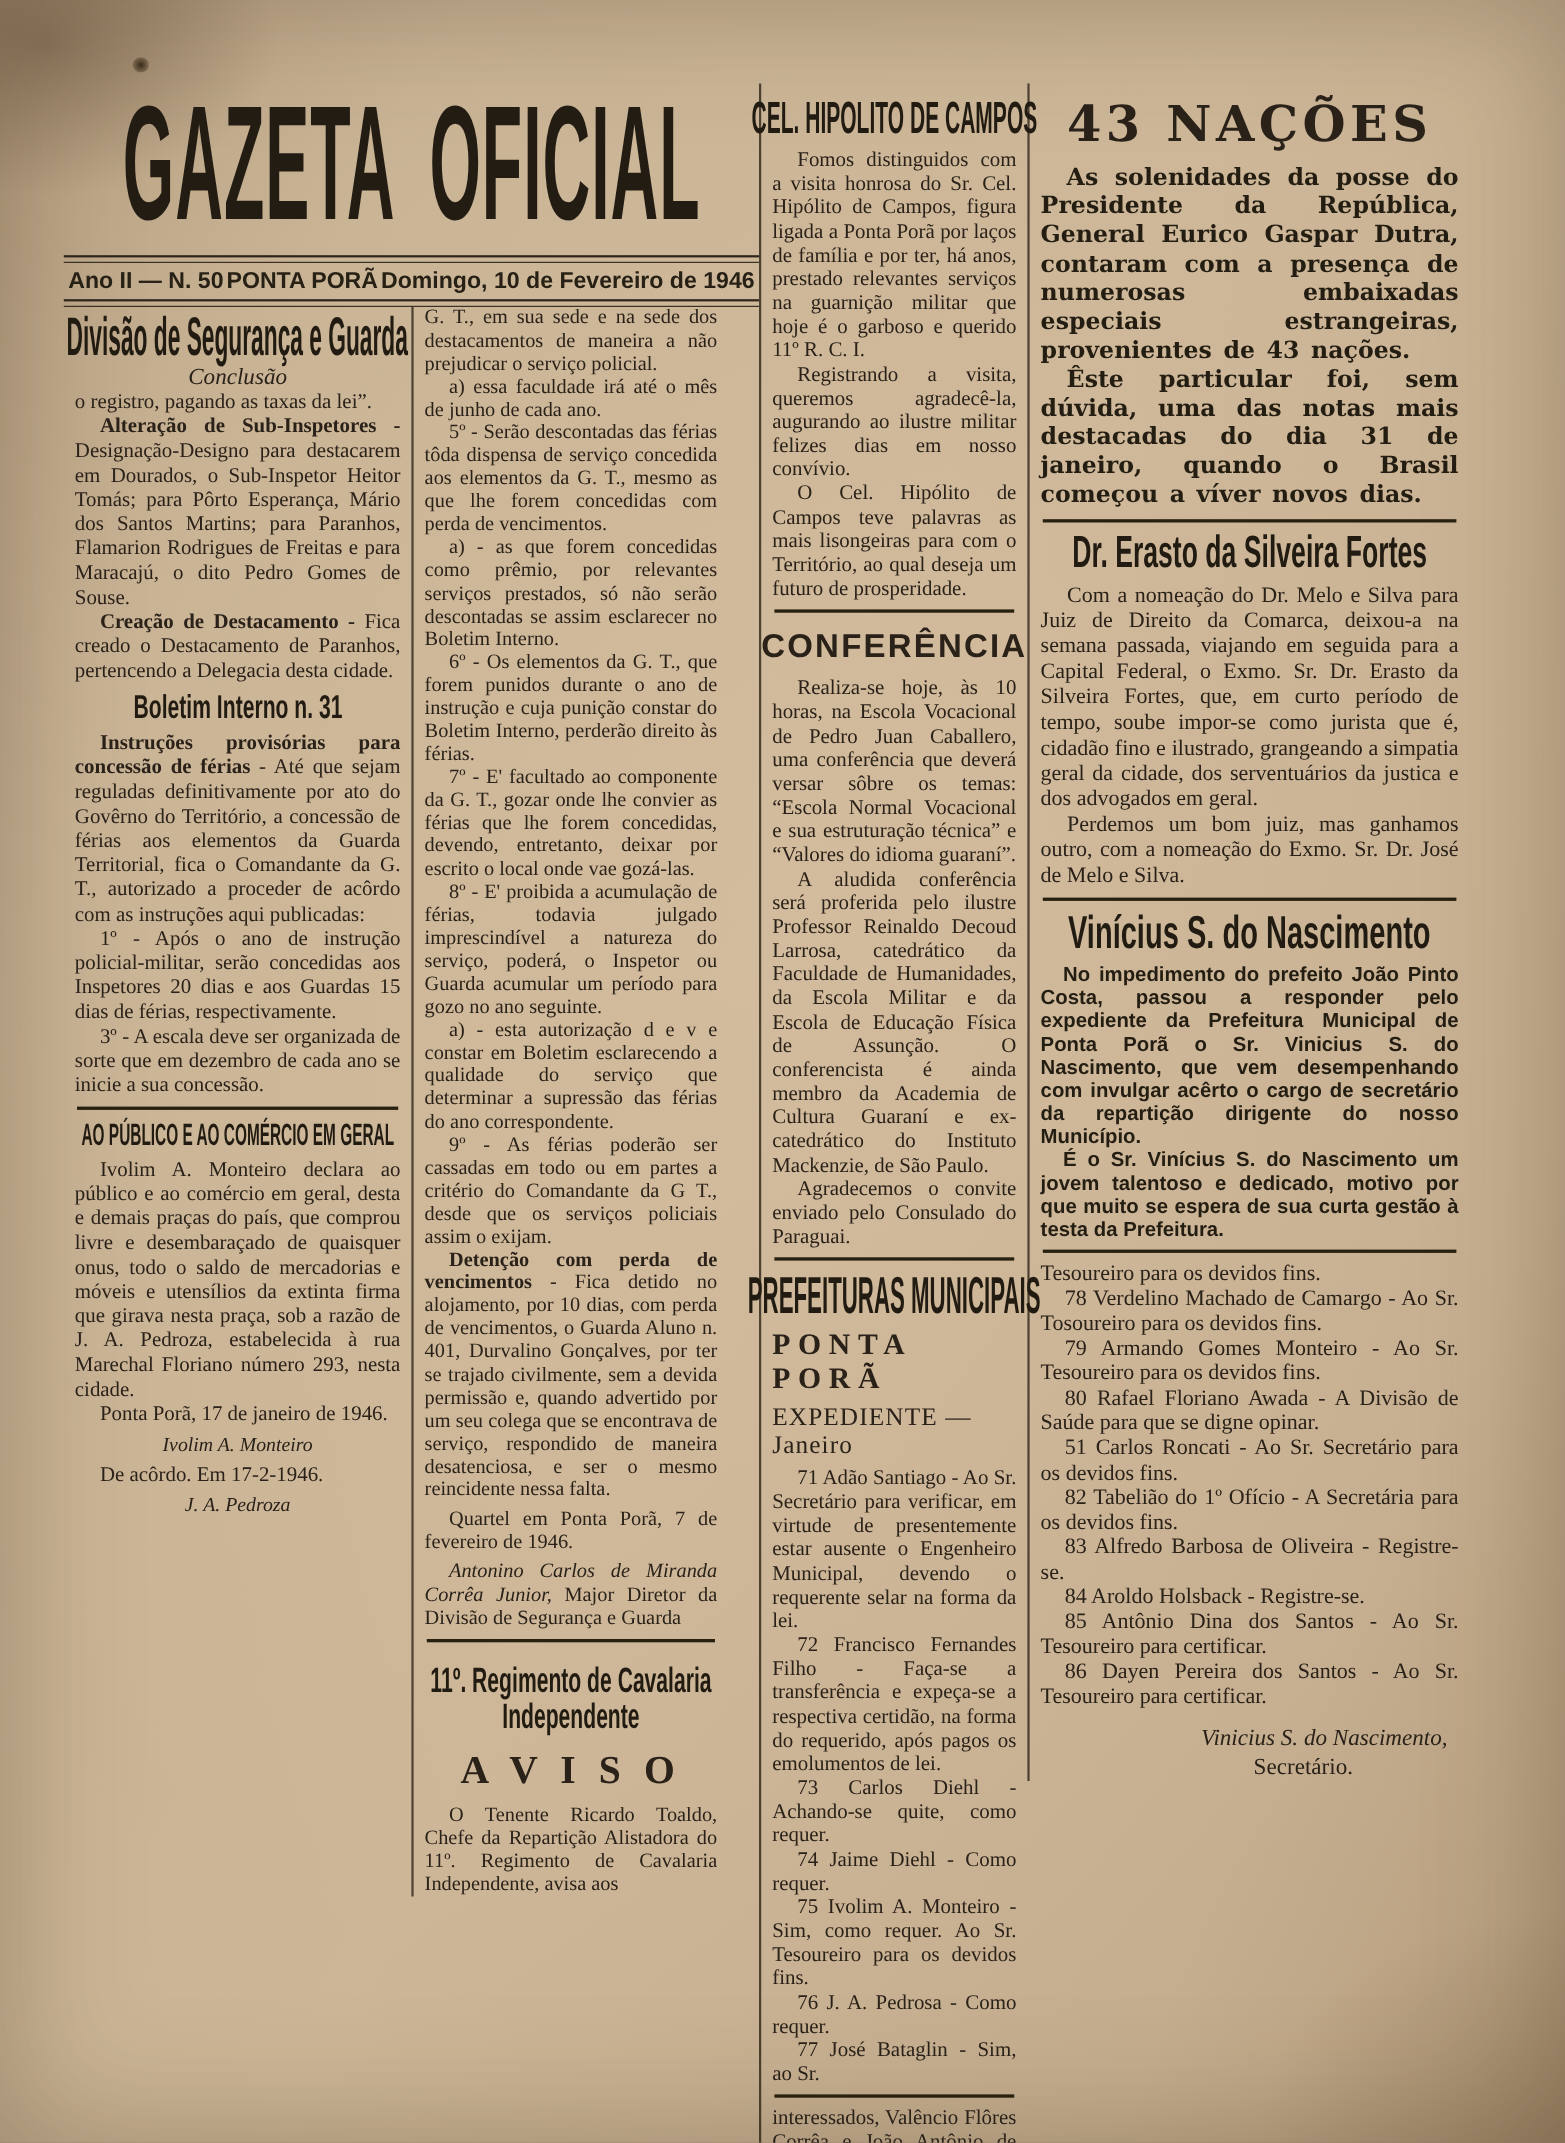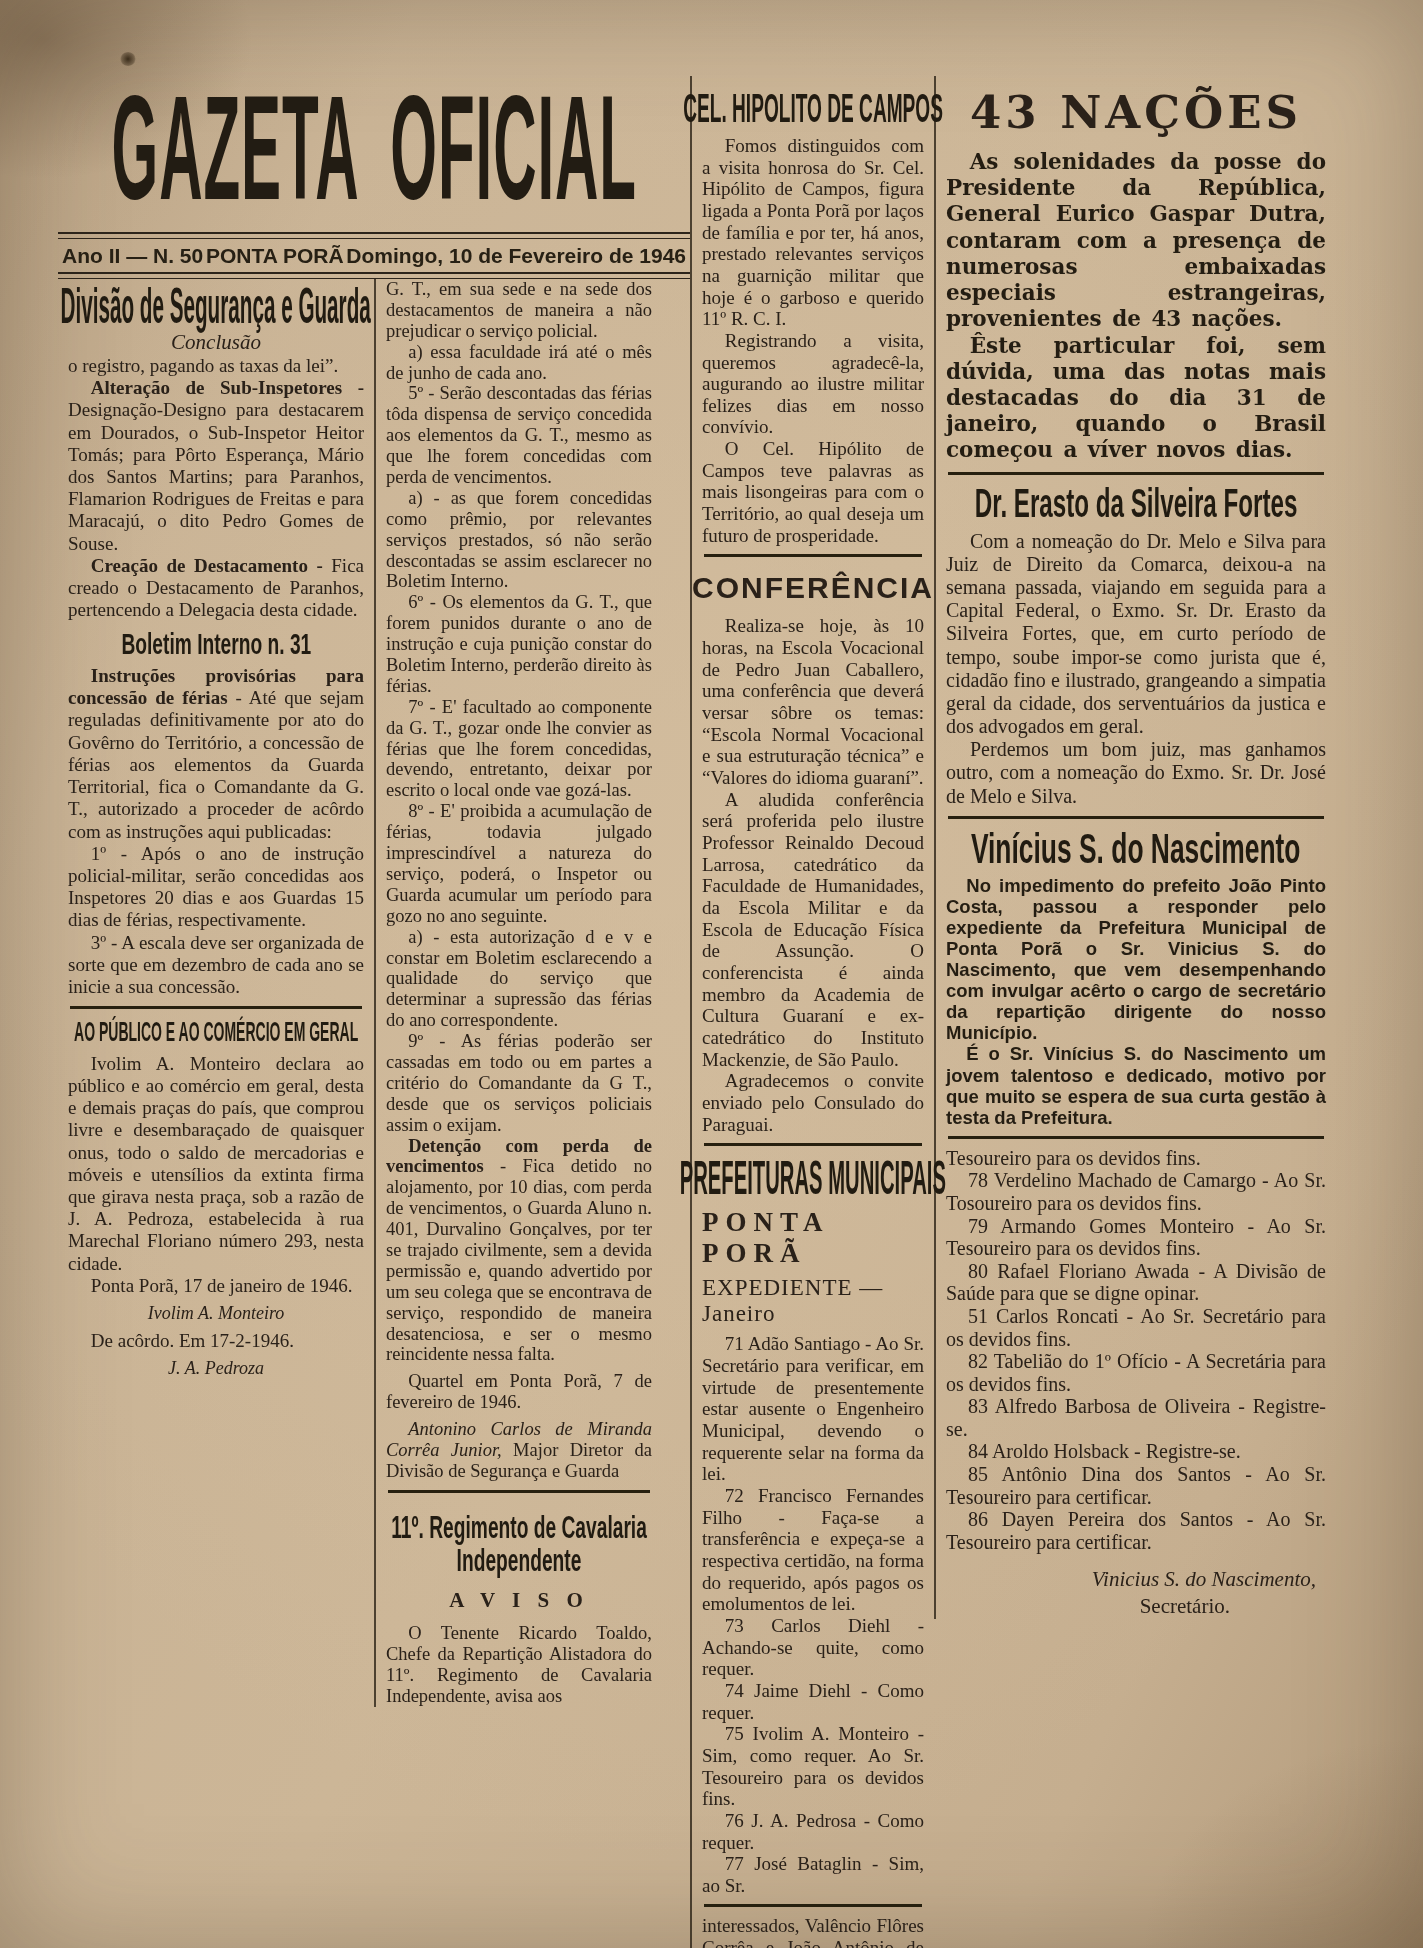--- a/index.html
+++ b/index.html
@@ -54,21 +54,21 @@
   .h-publico{font-size:28px;transform:scale(0.50,1);}
   .h-hipolito{font-size:39px;transform:scale(0.49,1.05);}
   .h-conf{font-size:30px;letter-spacing:2px;font-family:"Liberation Sans","DejaVu Sans",sans-serif;font-weight:bold;}
   .h-pref{font-size:45px;transform:scale(0.45,1.05);}
   .h-ponta{font-family:"Liberation Serif",serif;font-weight:bold;font-size:27px;letter-spacing:7px;}
   .h-exped{font-family:"Liberation Serif",serif;font-size:23px;letter-spacing:1px;}
   .h-43{font-family:"DejaVu Serif","Liberation Serif",serif;font-weight:bold;font-size:45px;letter-spacing:4px;}
   .h-erasto{font-size:39px;transform:scale(0.62,1.05);}
   .h-vinicius{font-size:40px;transform:scale(0.66,1.05);}
   .h-regimento{font-size:32px;transform:scale(0.60,1);}
-  .h-aviso{font-family:"Liberation Serif",serif;font-weight:bold;font-size:21px;letter-spacing:6px;}
+  .h-aviso{font-family:"Liberation Serif",serif;font-weight:bold;font-size:36px;letter-spacing:6px;}
   
   .bodytext p{margin:0;text-align:justify;text-indent:1.2em;}
   .c1 .bodytext, .c1.bodytext{font-size:19px;line-height:1.17;}
   .c2 .bodytext{font-size:18.5px;line-height:1.13;}
   .c3 .bodytext{font-size:19px;line-height:1.14;}
   .noindent{text-indent:0 !important;}
   .lead{font-weight:bold;}
   .ital{font-style:italic;}
   .center-ital{text-align:center !important;text-indent:0 !important;font-style:italic;font-size:21px;}
   .sigline{text-align:center !important;text-indent:0 !important;font-style:italic;font-size:18px;margin:6px 0 !important;}

